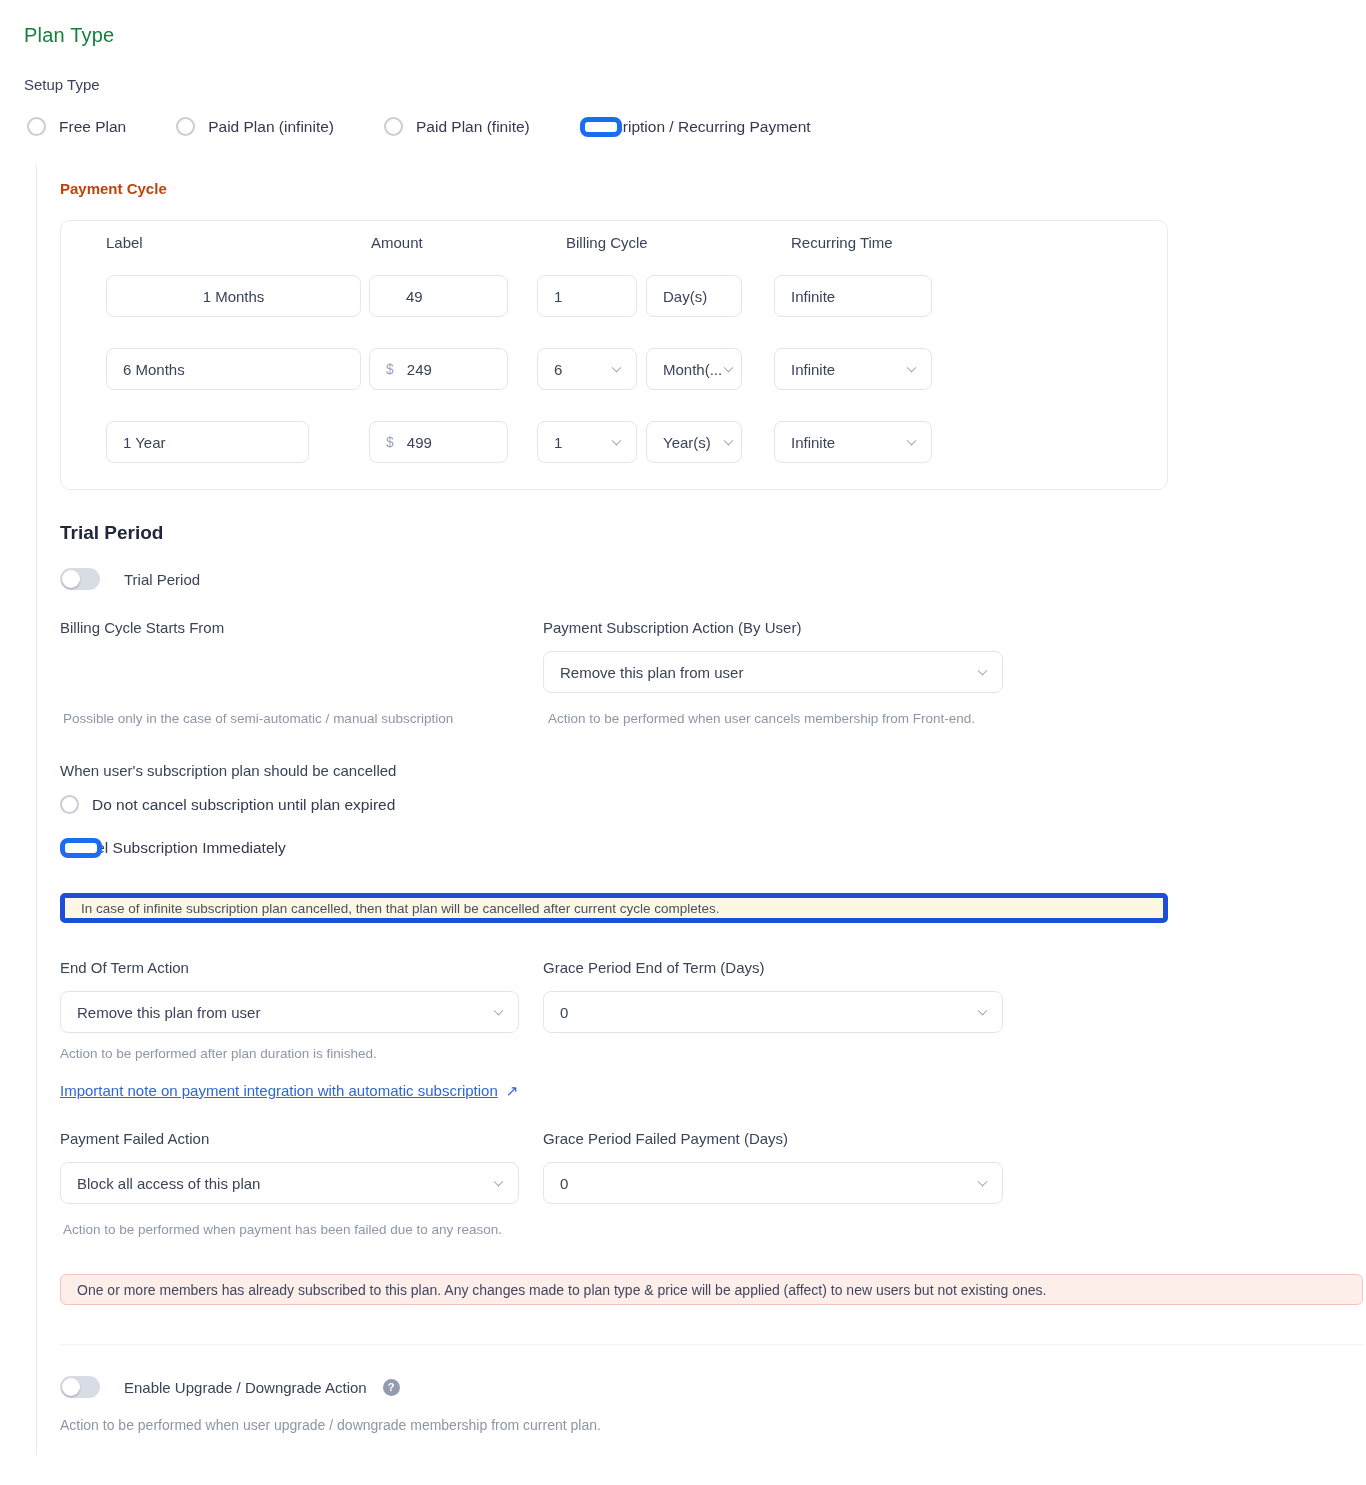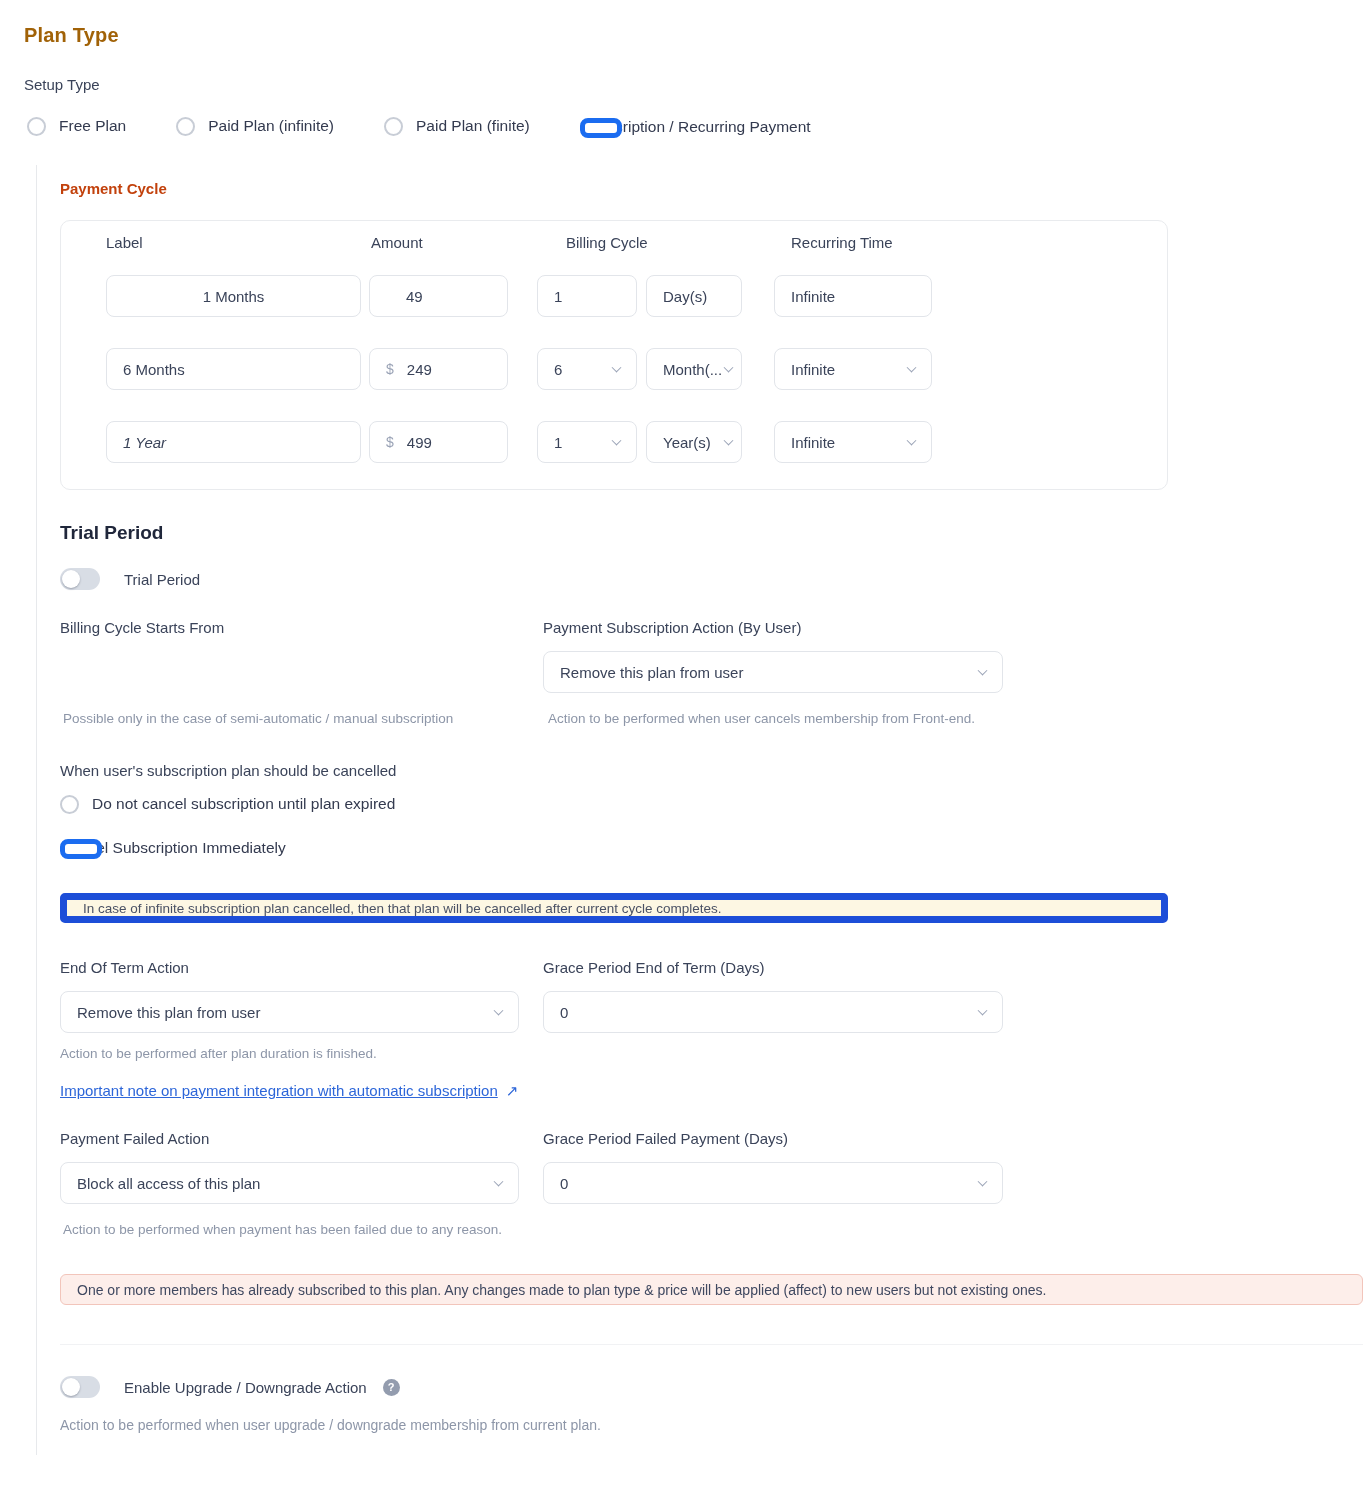--- a/index.html
+++ b/index.html
@@ -2,29 +2,29 @@
 <html><head>
 <meta charset="utf-8">
 <style>
   * { margin:0; padding:0; box-sizing:border-box; }
   html,body { background:#ffffff; }
   body { font-family:"Liberation Sans", sans-serif; color:#3a4359; }
   #page { position:relative; width:1366px; height:1485px; background:#fff; overflow:hidden; }
 
   .abs { position:absolute; }
 
-  .h1 { font-size:20px; font-weight:700; color:#a16207; letter-spacing:.2px; }
+  .h1 { font-size:20px; font-weight:400; color:#15803d; letter-spacing:.2px; }
   .h2 { font-size:19px; font-weight:700; color:#20273b; }
   .lbl { font-size:15px; color:#3a4359; }
   .lbl-b { font-size:15px; font-weight:700; color:#c2410c; }
   .help { font-size:13.5px; color:#8d96a8; line-height:1.45; }
 
   
   .radio-row { display:flex; gap:50px; align-items:center; }
-  .radio-opt { display:flex; align-items:flex-start; gap:13px; cursor:pointer; }
+  .radio-opt { display:flex; align-items:center; gap:13px; cursor:pointer; }
   .radio { width:19px; height:19px; border-radius:50%; border:2px solid #c8cdd6; background:#fff; flex:0 0 auto; }
   .radio.sel { width:20px; height:20px; border:5.5px solid #1b6cf0; }
   .radio-opt .rlabel { font-size:15.5px; color:#333a4f; }
 
   
   .rail { width:1px; background:#e7e9ec; }
 
   
   .panel { border:1px solid #e9ebee; border-radius:10px; background:#fff; }
   .col-h { font-size:15px; color:#3a4359; position:absolute; top:13px; }
@@ -42,21 +42,21 @@
   .chev.tight { right:9px; }
   .cur { color:#9aa3b6; margin-right:13px; font-size:14px; }
 
   
   .toggle { width:40px; height:22px; border-radius:11px; background:#d8dde5; position:relative; cursor:pointer; flex:0 0 auto; }
   .toggle .knob { position:absolute; left:2px; top:2px; width:18px; height:18px; border-radius:50%;
                   background:#fff; box-shadow:0 1px 2px rgba(40,50,70,.35); }
   .toggle-row { display:flex; align-items:center; gap:24px; }
 
   
-  .notice-yellow { background:#fdf7e3; border:7px solid #1d4ed8; border-radius:5px;
+  .notice-yellow { background:#fdf7e3; border:5px solid #1d4ed8; border-radius:5px;
                    font-size:13.5px; color:#4a5164; display:flex; align-items:center; padding:0 16px; }
   .notice-red { background:#fdeeea; border:1px solid #f2c5bb; border-radius:6px;
                 font-size:14px; color:#3f4860; display:flex; align-items:center; padding:0 16px; }
 
   .link { font-size:15px; color:#2d66d9; text-decoration:underline; cursor:pointer; }
   .link-ico { font-size:15px; color:#2d66d9; margin-left:8px; text-decoration:none; display:inline-block; }
 
   .qicon { width:17px; height:17px; border-radius:50%; background:#939cae; color:#fff;
            font-size:11px; font-weight:700; display:inline-flex; align-items:center; justify-content:center;
            margin-left:10px; cursor:pointer; }
@@ -129,21 +129,21 @@
       </div>
     <div class="sel" style="left:585px; top:127px; width:96px; padding-right:20px;">
         <span style="overflow:hidden; white-space:nowrap;">Month(...</span>
         <i class="chev tight"></i>
       </div>
     <div class="sel" style="left:713px; top:127px; width:158px;">
         <span>Infinite</span>
         <i class="chev"></i>
       </div>
 
-    <div class="inp" style="left:45px;  top:200px; width:255px;font-style:italic;">
+    <div class="inp" style="left:45px;  top:200px; width:203px;">
         <span>1 Year</span>
       </div>
     <div class="inp" style="left:308px; top:200px; width:139px;">
         <span class="cur">$</span>
         <span>499</span>
       </div>
     <div class="sel" style="left:476px; top:200px; width:100px;">
         <span>1</span>
         <i class="chev"></i>
       </div>

